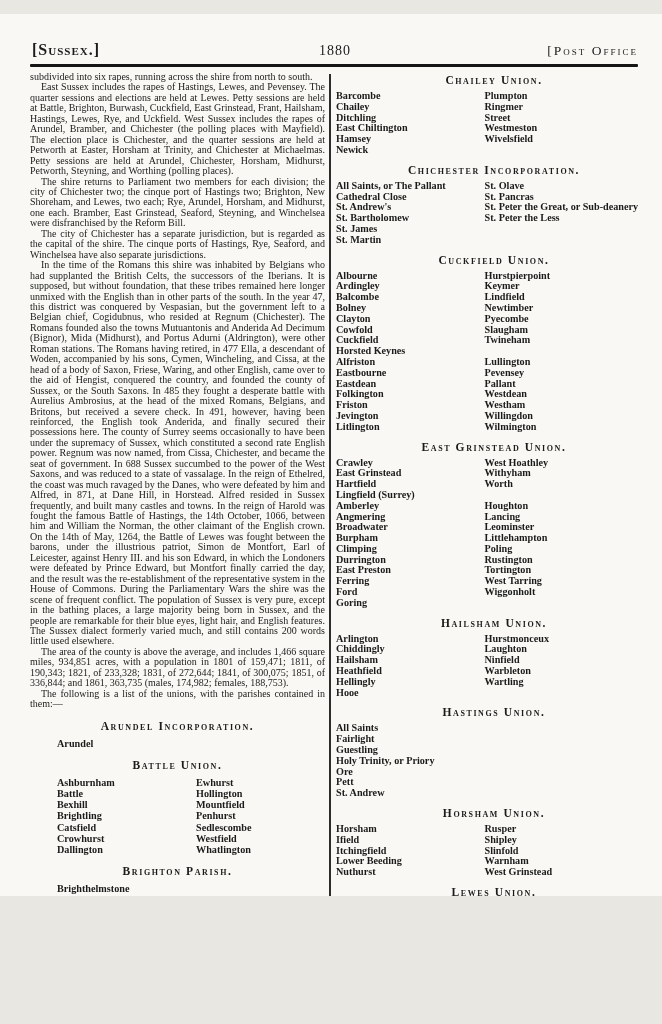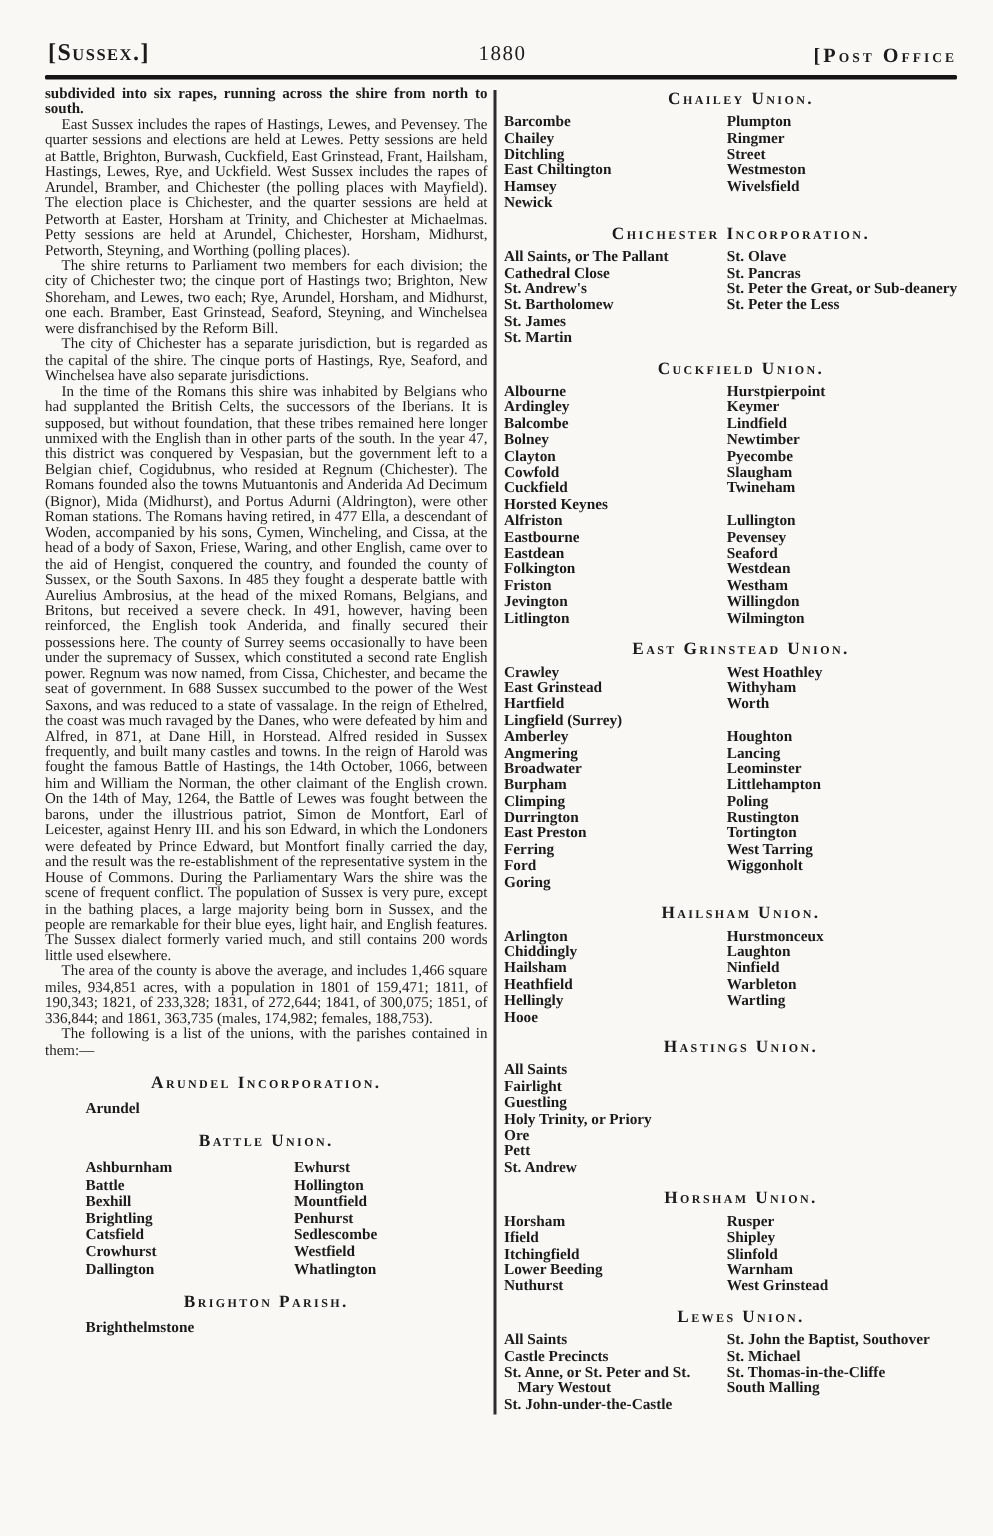--- a/index.html
+++ b/index.html
@@ -2,60 +2,61 @@
 <html><head>
 <meta charset="utf-8">
 <style>
   html,body { margin:0; padding:0; }
   body {
     width:662px; height:1024px;
     background:#e9e7e1;
     font-family:"Liberation Serif","DejaVu Serif",serif;
   }
   .page {
-    position:relative; width:662px; height:1024px;
+    position:relative; width:662px; height:882px;
     background:var(--paper,#f9f8f4); color:var(--ink,#1b1b1b);
     overflow:hidden;
+    margin-top:14px;
   }
   * { box-sizing:border-box; }
 
   
   .hdr { position:absolute; top:27px; left:32px; right:24px; height:20px; }
   .hdr .h-left {
     position:absolute; left:0; top:0;
     font-variant:small-caps; font-weight:bold; font-size:16px; letter-spacing:1px;
   }
   .hdr .h-center {
     position:absolute; left:50%; transform:translateX(-50%); top:2px;
     font-size:14px; letter-spacing:1px;
   }
   .hdr .h-right {
     position:absolute; right:0; top:2px;
-    font-variant:small-caps; font-weight:bold; font-size:13.5px; letter-spacing:2px;
+    font-variant:small-caps; font-weight:normal; font-size:13.5px; letter-spacing:2px;
   }
   .hrule {
     position:absolute; top:50px; left:30px; width:608px; height:3px;
     background:#151515; border-radius:1px;
   }
 
   
   .columns {
     position:absolute; top:58px; left:30px; width:622px;
     display:flex; align-items:stretch;
   }
   .col-left  { width:295px; }
   .divider   { width:2px; background:#2c2c2c; margin:2px 3px 0 4px; }
   .col-right { flex:1; padding-left:2px; }
 
   
   .col-left p {
     margin:0; font-size:10px; line-height:10.45px;
     text-align:justify; text-indent:11px;
   }
-  .col-left p.noindent { text-indent:0;font-weight:bold; }
+  .col-left p.noindent { text-indent:0; }
 
   
   .sect-title {
     text-align:center; font-variant:small-caps; font-weight:bold;
     font-size:11.5px; letter-spacing:1.6px;
     margin-top:8px; margin-bottom:5px;
     white-space:nowrap;
   }
   .col-right .sect-title:first-child { margin-top:2px; }
   .col-left .sect-title { margin-top:10px; margin-bottom:6px; }
@@ -193,21 +194,21 @@
             <div class="pitem">Eastbourne</div>
             <div class="pitem">Eastdean</div>
             <div class="pitem">Folkington</div>
             <div class="pitem">Friston</div>
             <div class="pitem">Jevington</div>
             <div class="pitem">Litlington</div>
           </div>
           <div class="c2">
             <div class="pitem">Lullington</div>
             <div class="pitem">Pevensey</div>
-            <div class="pitem">Seaford</div>
+            <div class="pitem">Pallant</div>
             <div class="pitem">Westdean</div>
             <div class="pitem">Westham</div>
             <div class="pitem">Willingdon</div>
             <div class="pitem">Wilmington</div>
           </div>
         </div>
         <div class="sect-title">East Grinstead Union.</div>
         <div class="plist">
           <div class="c1">
             <div class="pitem">Crawley</div>

